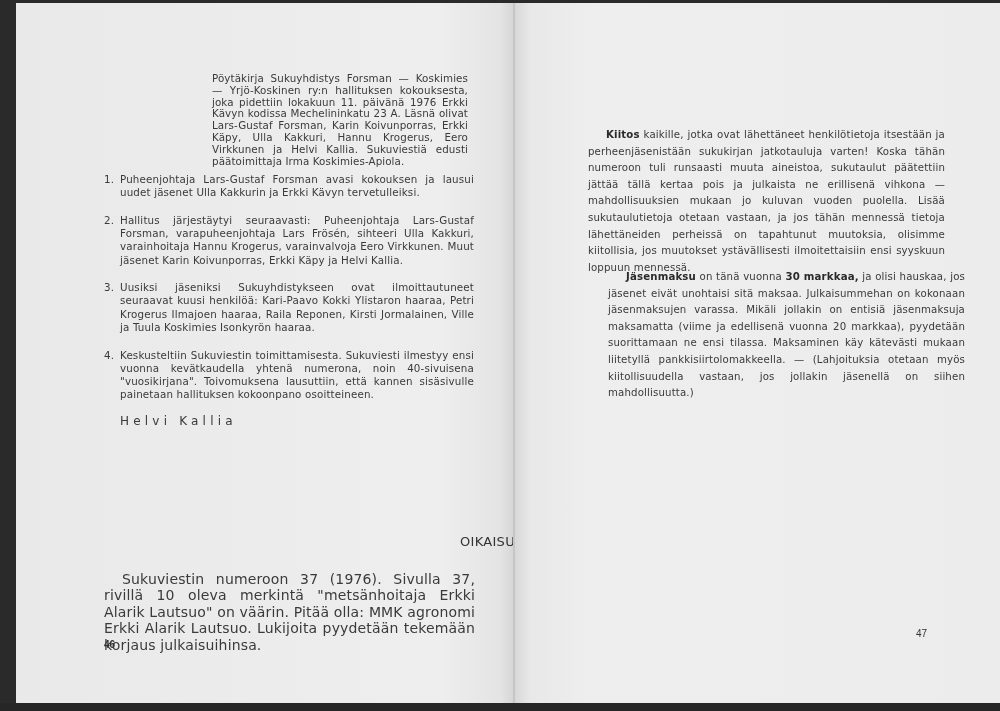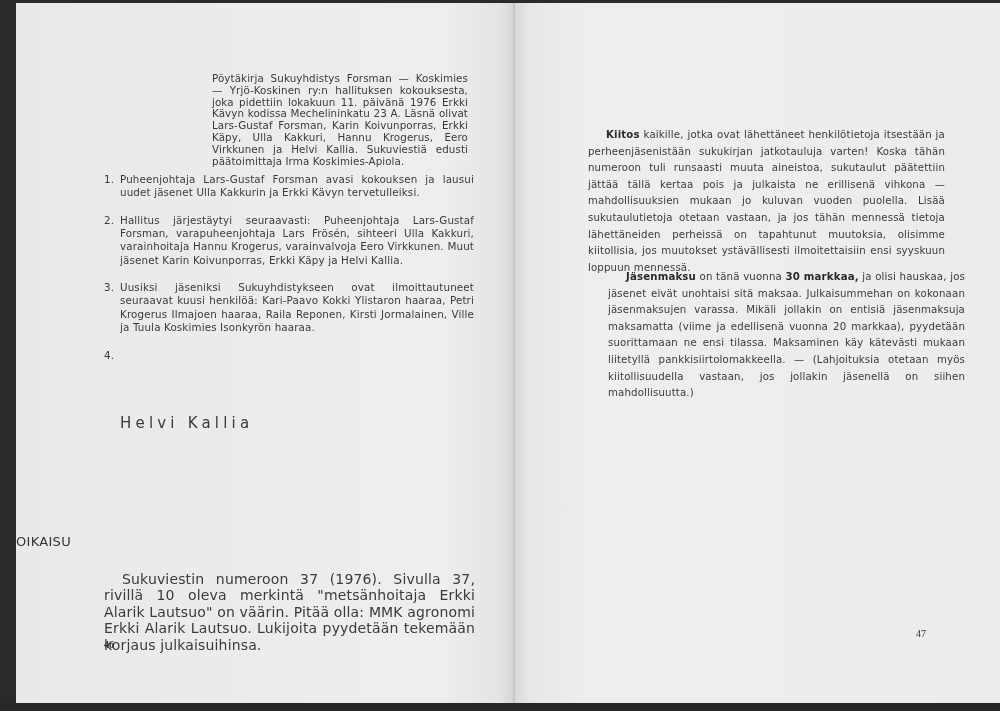--- a/index.html
+++ b/index.html
@@ -33,31 +33,31 @@
   }
   .intro {
     position: absolute; left: 196px; top: 70px; width: 256px;
     font-size: 10.3px; line-height: 11.8px; letter-spacing: 0.1px;
   }
   .items { position: absolute; left: 88px; top: 170px; width: 370px; }
   .item { position: relative; padding-left: 16px; margin-bottom: 14.5px; }
   .item .num { position: absolute; left: 0; top: 0; }
   .signoff { margin-top: 0; }
   .signature {
-    position: absolute; left: 104px; top: 411px; font-size: 15px; letter-spacing: 4.2px;
+    position: absolute; left: 104px; top: 411px; font-size: 12px; letter-spacing: 4.2px;
   }
   .oikaisu-title {
-    position: absolute; left: 0; width: 499px; top: 531px; text-align: left;
+    position: absolute; left: 0; width: 499px; top: 531px; text-align: right;
     font-size: 13px; letter-spacing: 0.3px; color: #333;
   }
   .oikaisu-body {
     position: absolute; left: 88px; top: 568px; width: 371px;
     font-size: 14px; line-height: 16.4px;
   }
-  .page-num { position: absolute; font-size: 10px; color: #333; font-family: Liberation Serif, serif; font-weight: bold; }
+  .page-num { position: absolute; font-size: 10px; color: #333; font-family: Liberation Sans, sans-serif; font-weight: bold; }
   .pn-left { left: 88px; top: 636px; }
   .pn-right { left: 900px; top: 625px; font-weight: normal; }
   .r-title {
     position: absolute; left: 499px; width: 501px; top: 68px; text-align: center;
     font-size: 13.4px; letter-spacing: 0.4px; color: #333;
   }
   .r-block { position: absolute; left: 572px; width: 357px; font-size: 10.2px; line-height: 16.6px; }
   .r-block1 { top: 115px; margin-top: 9px; }
   .r-block2 { top: 266px; margin-left: 20px; }
   .indent { display: inline-block; width: 18px; }
@@ -78,20 +78,21 @@
       <div class="item">
         <span class="p-text num">2.</span>
         <p class="p-text">Hallitus järjestäytyi seuraavasti: Puheenjohtaja Lars-Gustaf Forsman, varapuheenjohtaja Lars Frösén, sihteeri Ulla Kakkuri, varainhoitaja Hannu Krogerus, varainvalvoja Eero Virkkunen. Muut jäsenet Karin Koivunporras, Erkki Käpy ja Helvi Kallia.</p>
       </div>
       <div class="item">
         <span class="p-text num">3.</span>
         <p class="p-text">Uusiksi jäseniksi Sukuyhdistykseen ovat ilmoittautuneet seuraavat kuusi henkilöä: Kari-Paavo Kokki Ylistaron haaraa, Petri Krogerus Ilmajoen haaraa, Raila Reponen, Kirsti Jormalainen, Ville ja Tuula Koskimies Isonkyrön haaraa.</p>
       </div>
       <div class="item">
         <span class="p-text num">4.</span>
+        <p class="p-text">Keskusteltiin Sukuviestin toimittamisesta. Sukuviesti ilmestyy ensi vuonna kevätkaudella yhtenä numerona, noin 40-sivuisena "vuosikirjana". Toivomuksena lausuttiin, että kannen sisäsivulle painetaan hallituksen kokoonpano osoitteineen.</p>
       </div>
     </div>
 
     <div class="signature">Helvi Kallia</div>
 
     <div class="oikaisu-title">OIKAISU</div>
     <p class="p-text oikaisu-body"><span class="indent"></span><span>Sukuviestin numeroon 37 (1976). Sivulla 37, rivillä 10 oleva merkintä "metsänhoitaja Erkki Alarik Lautsuo" on väärin. Pitää olla: MMK agronomi Erkki Alarik Lautsuo. Lukijoita pyydetään tekemään korjaus julkaisuihinsa.</span></p>
 
     <div class="page-num pn-left">46</div>
   </div>

